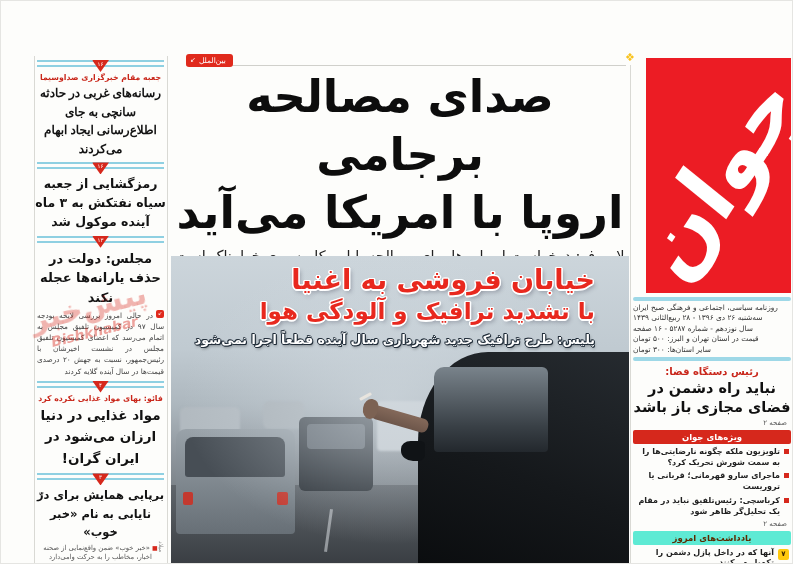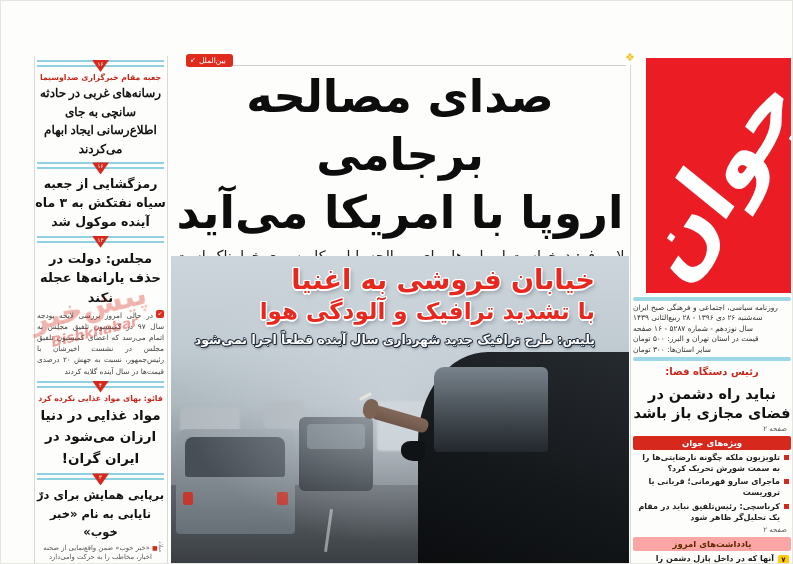--- a/index.html
+++ b/index.html
@@ -110,26 +110,26 @@
   .lh4 { font-size:13.5px; font-weight:900; color:#121212; line-height:1.6; }
   .lh5 { font-size:11.5px; font-weight:700; color:#121212; line-height:1.6; }
   .lsub { font-size:6.8px; line-height:1.45; color:#555; margin-top:2px; }
   .lsub .sq { color:#d6281c; font-size:6px; }
 
   
   .sidebar { position:absolute; left:632px; top:294px; width:158px; height:270px; overflow:hidden; }
   .cyanbar { height:4px; background:#9ed8e7; border-radius:2px; margin:2px 0; }
   .info { text-align:left; font-size:7.4px; line-height:10.4px; color:#333; font-weight:500; }
   .sb-kicker { text-align:center; color:#c9271b; font-size:10px; font-weight:700; margin-top:5px; }
-  .sb-h { text-align:center; font-size:14.5px; font-weight:900; color:#101010; line-height:1.3; margin-top:8px; }
+  .sb-h { text-align:center; font-size:14.5px; font-weight:900; color:#101010; line-height:1.3; margin-top:2px; }
   .sb-page { font-size:7px; color:#555; margin:2px 4px 3px; text-align:right; }
   .redbar { background:#d6281c; color:#fff; text-align:center; font-size:8.5px; font-weight:700; padding:2px 0; border-radius:2px; }
   .sp-item { display:flex; gap:4px; font-size:8px; line-height:1.35; color:#222; font-weight:600; margin:3px 2px 0; text-align:right; }
   .sp-item .bullet { width:5px; height:5px; background:#d6281c; flex:0 0 auto; margin-top:2px; }
-  .yellowbar { background:#fca5a5; color:#5c2a00; text-align:center; font-size:8.5px; font-weight:800; padding:2px 0; border-radius:2px; margin-top:3px; }
+  .yellowbar { background:#5eead4; color:#5c2a00; text-align:center; font-size:8.5px; font-weight:800; padding:2px 0; border-radius:2px; margin-top:3px; }
   .note { margin:3px 2px 0; text-align:right; }
   .note .row { display:flex; gap:4px; align-items:flex-start; }
   .note .chip { flex:0 0 auto; width:11px; height:11px; background:#ffc90e; color:#3d2500; font-size:7px; font-weight:800; display:flex; align-items:center; justify-content:center; border-radius:2px; margin-top:1px; }
   .note .title { font-size:8px; font-weight:700; color:#1d1d1d; line-height:1.3; }
 </style>
 </head>
 <body>
 
 <div id="page">
 

